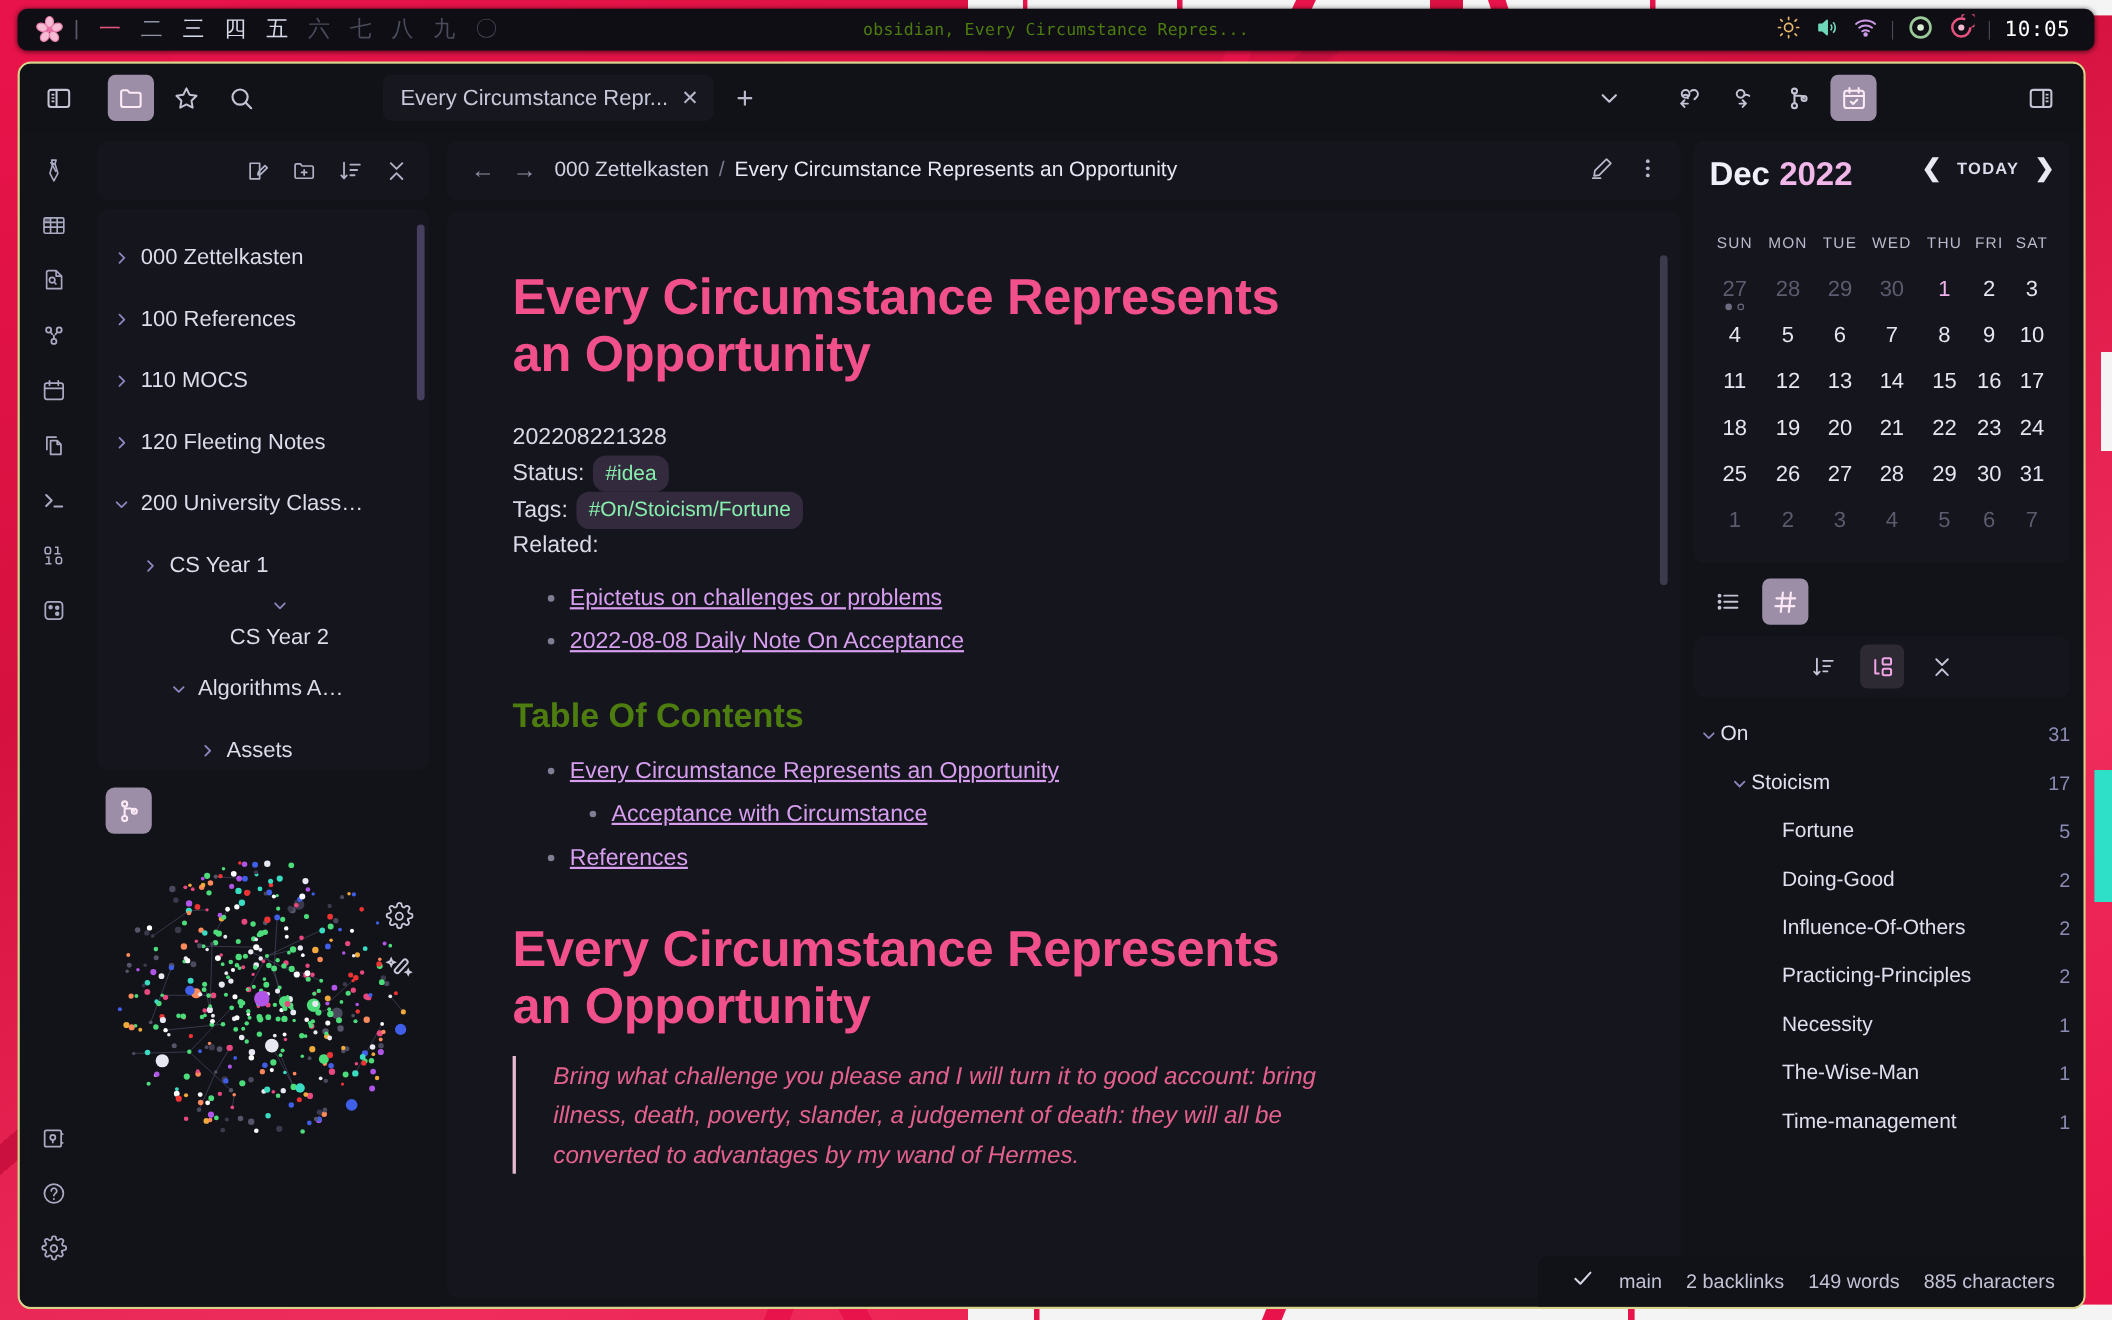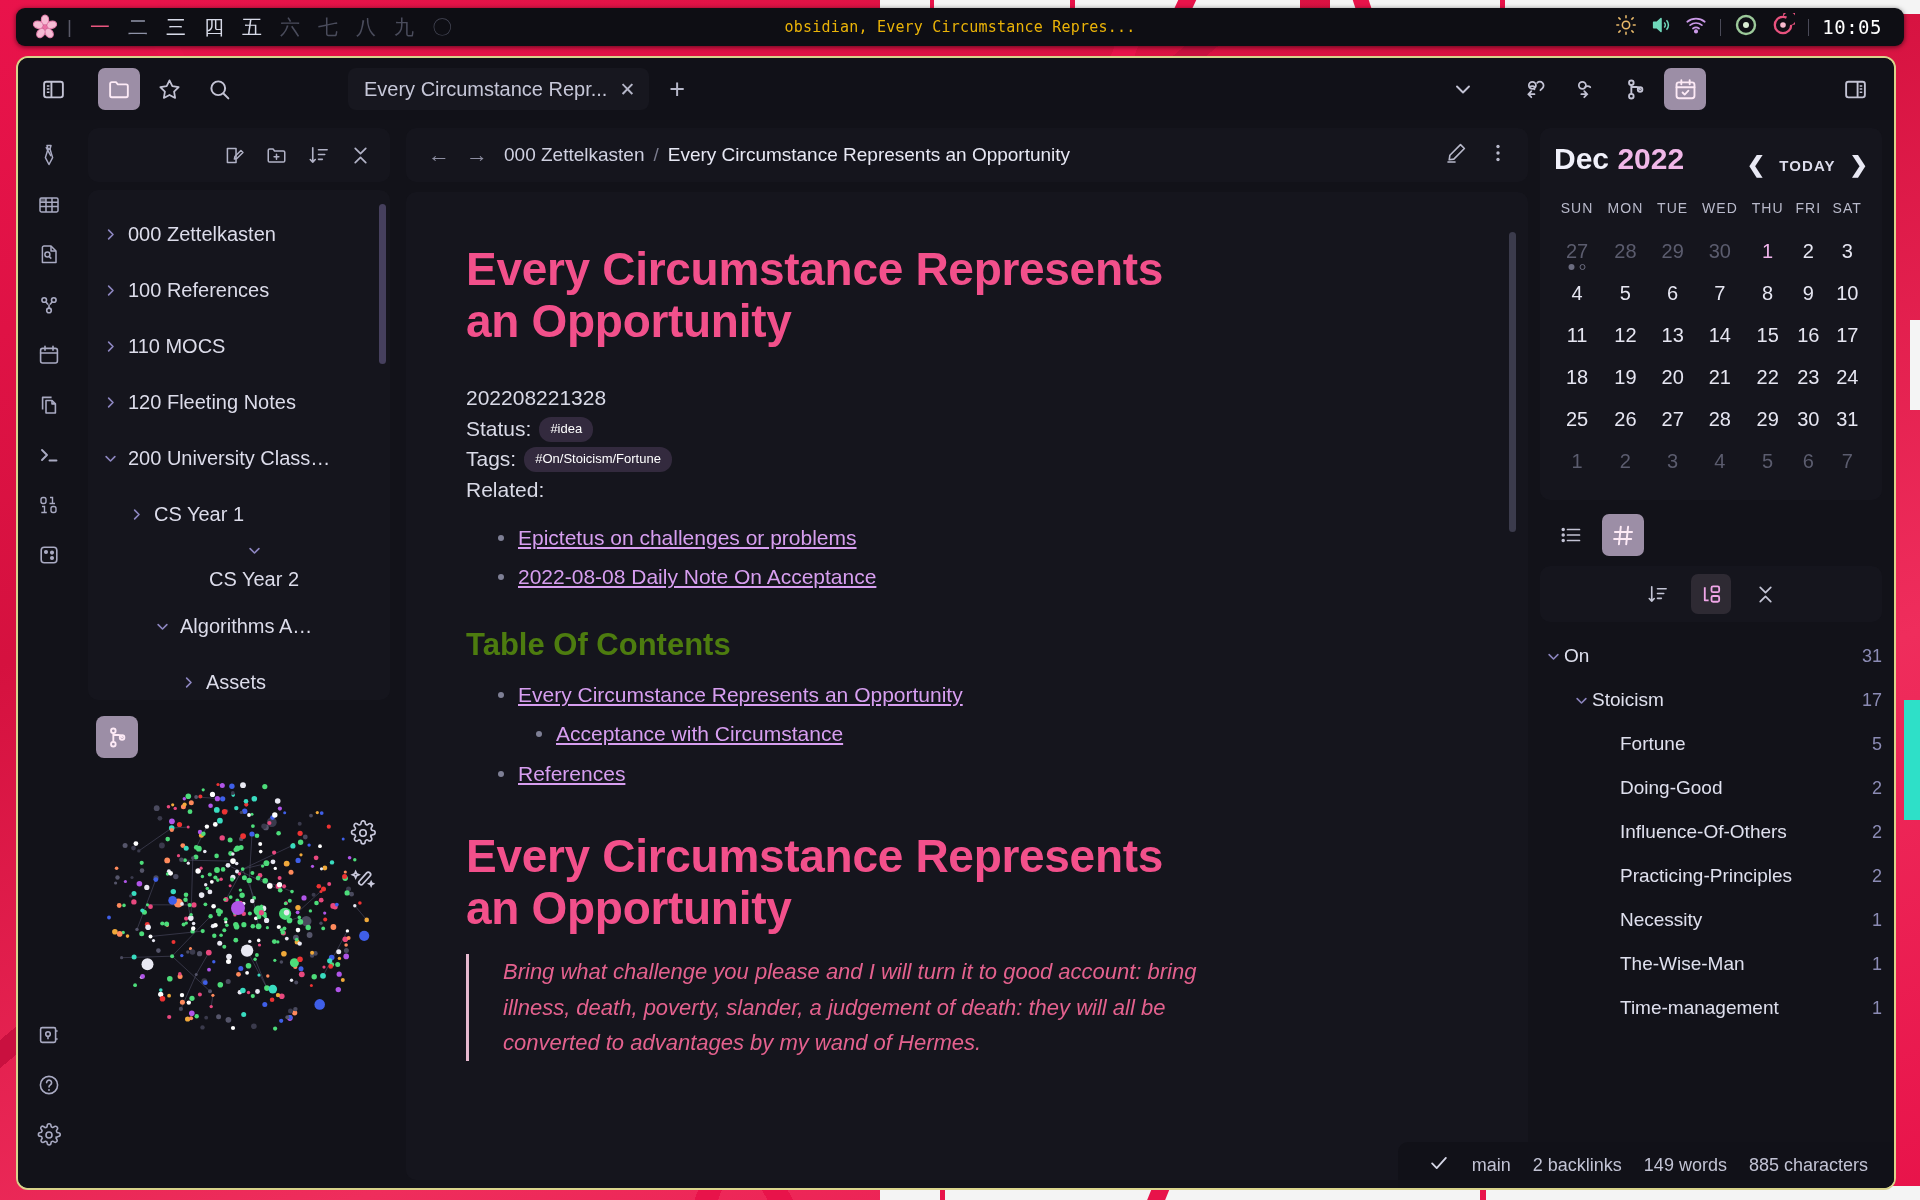--- a/index.html
+++ b/index.html
@@ -41,21 +41,21 @@
   .flower { width: 26px; height: 26px; position: relative; }
   .mb-sep { color:#5a5a68; font-size:19px; margin: 0 9px; }
   .ws { font-size: 20px; padding: 0 9px; color: #4e5060; line-height: 1; }
   .ws.dimmed { color: #4a4c5c; }
   .ws.active-red { color: #e8567f; }
   .ws.mid { color: #8f93a8; }
   .ws.bright { color: #d7dae8; }
   #menubar .mb-title {
     position: absolute; left: 0; right: 0; text-align: center;
     font-family: "DejaVu Sans Mono", monospace;
-    font-size: 15px; color: #eab308; letter-spacing: .2px;
+    font-size: 15px; color: #4d7c0f; letter-spacing: .2px;
     pointer-events: none;
   }
   #menubar .mb-right {
     margin-left: auto; display: flex; align-items: center; gap: 13px;
     padding-right: 22px;
   }
   .mb-clock {
     font-family: "DejaVu Sans Mono", monospace;
     font-size: 19px; color:#fff; letter-spacing: .5px;
   }
@@ -157,43 +157,43 @@
     flex: 1; background:#15151d; border-radius: 10px; position: relative;
     overflow: hidden; padding: 52px 60px 0 60px;
   }
   #note-scroll { position:absolute; right:12px; top: 40px; width:7px; height: 300px; background:#3b3b4c; border-radius:4px; }
   h1.note-h1 {
     font-size: 46px; line-height: 1.12; color:#f2508b; font-weight: 700;
     letter-spacing: -0.3px; margin-bottom: 36px; max-width: 760px;
   }
   .meta-line { font-size: 21px; color:#d9dae7; line-height: 1.46; display:flex; align-items:center; gap:8px; }
   .tagpill {
-    background:#332a3e; color:#ffffff; border-radius: 12px;
-    padding: 3px 11px; font-size: 13px; display:inline-block; cursor:pointer;
+    background:#332a3e; color:#86efac; border-radius: 12px;
+    padding: 3px 11px; font-size: 19px; display:inline-block; cursor:pointer;
   }
   ul.md { list-style: none; margin: 16px 0 0 30px; }
   ul.md li { position: relative; padding-left: 22px; margin-bottom: 8px; line-height: 1.5; }
   ul.md li::before {
     content:""; position:absolute; left: 2px; top: 13px;
     width:6px; height:6px; border-radius:50%; background:#7e7f95;
   }
   ul.md.sub { margin-left: 38px; margin-top: 4px;}
   a.ilink { color:#d79ef0; text-decoration: underline; font-size: 21px; cursor:pointer; }
   h2.note-h2 { color:#4d7c0f; font-size: 31px; margin-top: 34px; margin-bottom: 8px; font-weight: 700;}
   h1.note-h1.second { margin-top: 42px; margin-bottom: 20px; }
   blockquote.note-q {
     border-left: 3px solid #e6b9cf; padding-left: 34px; margin-top: 10px;
     color:#e4618e; font-style: italic; font-size: 22px; line-height: 1.62;
     max-width: 800px;
   }
 
   
   #rightbar { width: 360px; flex: 0 0 360px; background: #121219; padding: 8px 12px 8px 6px; display:flex; flex-direction:column; }
   #calendar { padding: 14px 14px 18px 14px; }
-  .cal-head { display:flex; align-items:flex-end; gap: 4px; margin-bottom: 24px; }
+  .cal-head { display:flex; align-items:flex-start; gap: 4px; margin-bottom: 36px; }
   .cal-title { font-size: 30px; font-weight: 700; color:#f0f0fa; }
   .cal-title .yr { color:#f0b7e8; font-weight: 700; }
   .cal-nav { margin-left:auto; display:flex; align-items:center; gap: 14px; }
   .cal-arrow { color:#e9e9f4; font-size: 22px; line-height:1; cursor:pointer; font-weight:700;}
   .cal-today { color:#dcdcec; font-size: 15px; font-weight: 700; letter-spacing: 1.1px; cursor:pointer; }
   table.cal { width: 100%; border-collapse: collapse; }
   table.cal th { font-size: 14px; color:#b9bacb; font-weight: 400; letter-spacing: 1.1px; padding-bottom: 14px;}
   table.cal td { text-align:center; font-size: 20px; color:#e6e6f2; height: 42px; position: relative; cursor:pointer;}
   table.cal td.adj { color:#5b5c6e; }
   table.cal td.today { color:#efb3ea; }

